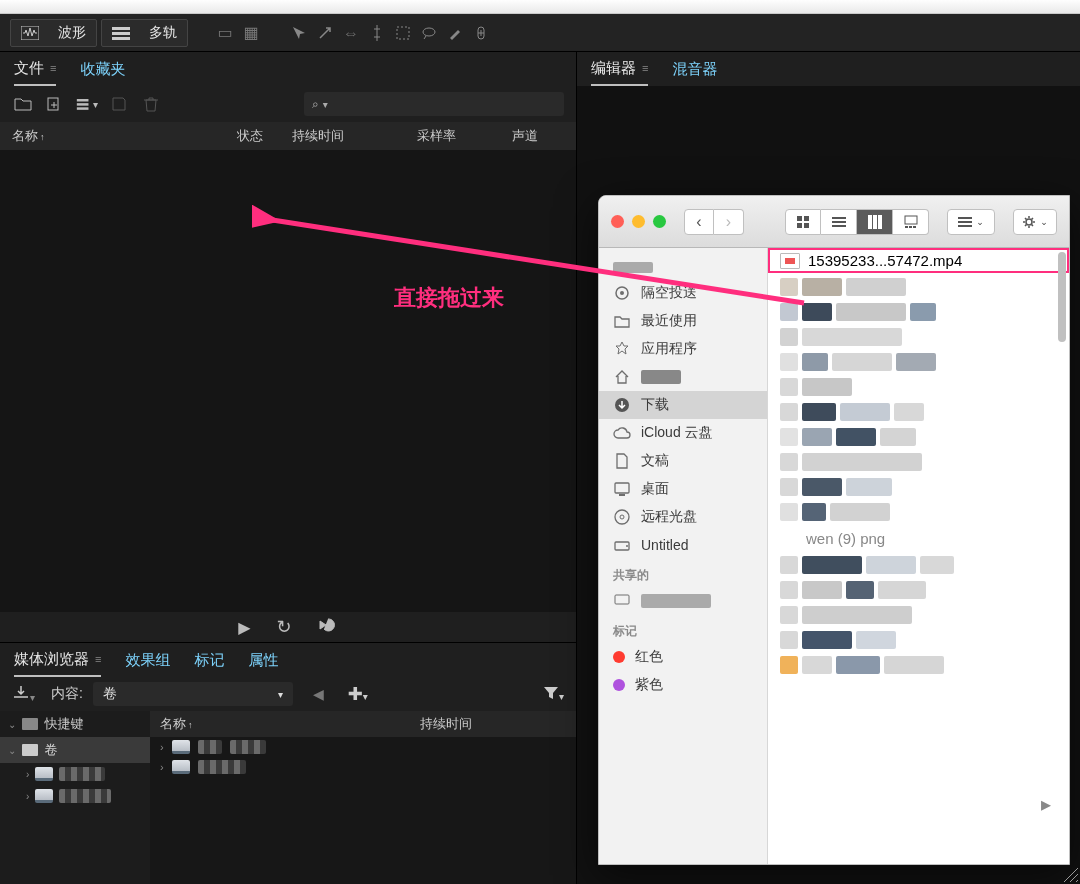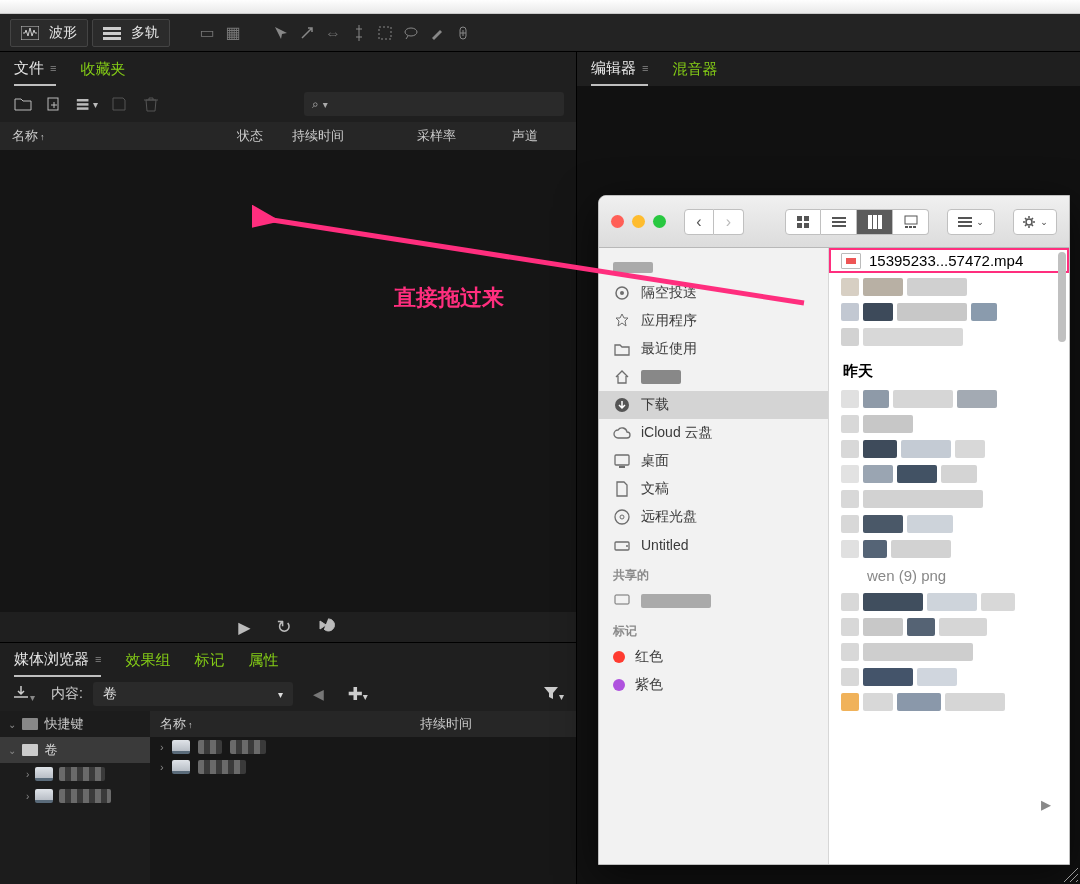--- a/index.html
+++ b/index.html
@@ -3,27 +3,27 @@
 <meta charset="utf-8">
 <style>
   * { box-sizing: border-box; margin: 0; padding: 0; font-family: -apple-system, "Helvetica Neue", Arial, sans-serif; }
   body { width: 1080px; height: 884px; background: #1a1a1a; position: relative; overflow: hidden; }
 
   
   .title-bar { height: 14px; background: linear-gradient(#fefefe,#e9e9e9); border-bottom:1px solid #c9c9c9; }
 
   
   .mode-bar { height: 38px; background: #232323; border-bottom:1px solid #000; display:flex; align-items:center; padding:0 10px; gap:4px; }
-  .mode-btn { display:flex; align-items:center; gap:10px; height:28px; padding:0 10px; border:1px solid #444; background:#2b2b2b; color:#e6e6e6; font-size:14px; border-radius:2px; }
+  .mode-btn { display:flex; align-items:center; gap:19px; height:28px; padding:0 10px; border:1px solid #444; background:#2b2b2b; color:#e6e6e6; font-size:14px; border-radius:2px; }
   .mode-bar .sep { width:18px; }
   .tool-icon { width:22px; height:22px; color:#777; display:flex; align-items:center; justify-content:center; }
 
   
   .panel-tabs { height:34px; background:#1f1f1f; display:flex; align-items:center; gap:24px; padding:0 14px; }
-  .panel-tabs .tab { color:#84cc16; font-size:15px; display:flex; align-items:center; gap:6px; height:100%; }
+  .panel-tabs .tab { color:#7dd3fc; font-size:15px; display:flex; align-items:center; gap:6px; height:100%; }
   .panel-tabs .tab.active { color:#e8e8e8; border-bottom:2px solid #bfbfbf; }
   .menu-indicator { font-size:11px; color:#888; }
 
   
   .main { display:flex; height:calc(100% - 52px); }
   .left { width:577px; display:flex; flex-direction:column; border-right:1px solid #000; }
   .right { flex:1; display:flex; flex-direction:column; }
 
   
   .files-panel { display:flex; flex-direction:column; height:590px; background:#1f1f1f; }
@@ -63,21 +63,21 @@
   .tl-red{background:#ff5f57;} .tl-yel{background:#febc2e;} .tl-grn{background:#28c840;}
   .nav-btn { width:30px;height:26px; background:#fff; border:1px solid #c0c0c0; border-radius:4px; display:flex; align-items:center; justify-content:center; color:#555;}
   .nav-group{display:flex;} .nav-group .nav-btn:first-child{border-radius:4px 0 0 4px;} .nav-group .nav-btn:last-child{border-left:none;border-radius:0 4px 4px 0;}
   .view-group{display:flex; margin-left:auto;} 
   .view-btn{width:36px;height:26px;border:1px solid #c0c0c0;background:#fff;display:flex;align-items:center;justify-content:center;color:#444;border-left:none;}
   .view-group .view-btn:first-child{border-left:1px solid #c0c0c0;border-radius:4px 0 0 4px;}
   .view-group .view-btn:last-child{border-radius:0 4px 4px 0;}
   .view-btn.active{background:#5b5b5b;color:#fff;}
   .dd-btn{width:48px;height:26px;border:1px solid #c0c0c0;background:#fff;border-radius:4px;display:flex;align-items:center;justify-content:center;gap:4px;color:#444;margin-left:8px;}
   .finder-body{flex:1; display:flex; min-height:0;}
-  .finder-sidebar{ width:230px; background:#f2f2f2; border-right:1px solid #d7d7d7; overflow-y:auto; padding-top:6px; font-size:14px; color:#3a3a3a;}
+  .finder-sidebar{ width:169px; background:#f2f2f2; border-right:1px solid #d7d7d7; overflow-y:auto; padding-top:6px; font-size:14px; color:#3a3a3a;}
   .sb-heading{ color:#8a8a8a; font-size:12px; padding:8px 14px 3px; font-weight:600;}
   .sb-item{ padding:5px 14px; display:flex; align-items:center; gap:10px;}
   .sb-item.sel{ background:#d4d4d4;align-items:center;}
   .sb-icon{ width:18px;height:18px; display:flex; align-items:center; justify-content:center; color:#6e6e6e;}
   .tag-dot{width:12px;height:12px;border-radius:50%;}
   .finder-content{ flex:1; background:#fff; overflow-y:auto; position:relative;}
   .date-heading{ font-weight:700; padding:8px 14px 4px; font-size:15px;}
   .file-item{ padding:4px 12px; display:flex; align-items:center; gap:8px; font-size:15px;}
   .file-item.sel{ outline:2px solid #ff2e7e; outline-offset:-2px; background:#fff;}
   .file-icon{ width:20px;height:16px; background:#fff; border:1px solid #bbb; position:relative; border-radius:1px; display:flex;align-items:center;justify-content:center;}
@@ -374,33 +374,33 @@
           <span class="sb-icon">
             <svg width="16" height="16" viewBox="0 0 16 16">
               <circle cx="8" cy="8" r="6" fill="none" stroke="#6e6e6e" stroke-width="1.5"></circle>
               <circle cx="8" cy="8" r="2" fill="#6e6e6e"></circle>
             </svg>
           </span>
           <span>隔空投送</span>
         </div>
       <div class="sb-item">
           <span class="sb-icon">
+            <svg width="16" height="14" viewBox="0 0 16 14">
+              <path d="M1 3h5l2 2h7v8H1z" fill="none" stroke="#6e6e6e" stroke-width="1.3"></path>
+            </svg>
+          </span>
+          <span>最近使用</span>
+        </div>
+      <div class="sb-item">
+          <span class="sb-icon">
             <svg width="16" height="16" viewBox="0 0 16 16">
               <path d="M8 1l2 4h4l-3 3 1 5-4-3-4 3 1-5-3-3h4z" fill="none" stroke="#6e6e6e"></path>
             </svg>
           </span>
           <span>应用程序</span>
-        </div>
-      <div class="sb-item">
-          <span class="sb-icon">
-            <svg width="16" height="14" viewBox="0 0 16 14">
-              <path d="M1 3h5l2 2h7v8H1z" fill="none" stroke="#6e6e6e" stroke-width="1.3"></path>
-            </svg>
-          </span>
-          <span>最近使用</span>
         </div>
       <div class="sb-item">
           <span class="sb-icon">
             <svg width="16" height="16" viewBox="0 0 16 16">
               <path d="M2 8l6-6 6 6M4 7v7h8V7" fill="none" stroke="#6e6e6e" stroke-width="1.3"></path>
             </svg>
           </span>
           <span class="blur" style="width:40px;height:14px;background:#888"></span>
         </div>
       <div class="sb-item sel">
@@ -415,34 +415,34 @@
       <div class="sb-item">
           <span class="sb-icon">
             <svg width="18" height="12" viewBox="0 0 18 12">
               <path d="M5 11a4 4 0 010-8 5 5 0 019 2 3 3 0 010 6z" fill="none" stroke="#6e6e6e" stroke-width="1.3"></path>
             </svg>
           </span>
           <span>iCloud 云盘</span>
         </div>
       <div class="sb-item">
           <span class="sb-icon">
+            <svg width="14" height="16" viewBox="0 0 14 16">
+              <path d="M2 1h7l3 3v11H2z" fill="none" stroke="#6e6e6e" stroke-width="1.3"></path>
+            </svg>
+          </span>
+          <span>文稿</span>
+        </div>
+      <div class="sb-item">
+          <span class="sb-icon">
             <svg width="16" height="14" viewBox="0 0 16 14">
               <rect x="1" y="1" width="14" height="10" rx="1" fill="none" stroke="#6e6e6e" stroke-width="1.3"></rect>
               <rect x="5" y="12" width="6" height="2" fill="#6e6e6e"></rect>
             </svg>
           </span>
           <span>桌面</span>
-        </div>
-      <div class="sb-item">
-          <span class="sb-icon">
-            <svg width="14" height="16" viewBox="0 0 14 16">
-              <path d="M2 1h7l3 3v11H2z" fill="none" stroke="#6e6e6e" stroke-width="1.3"></path>
-            </svg>
-          </span>
-          <span>文稿</span>
         </div>
       <div class="sb-item">
           <span class="sb-icon">
             <svg width="16" height="16" viewBox="0 0 16 16">
               <circle cx="8" cy="8" r="7" fill="none" stroke="#6e6e6e" stroke-width="1.3"></circle>
               <circle cx="8" cy="8" r="2" fill="none" stroke="#6e6e6e"></circle>
             </svg>
           </span>
           <span>远程光盘</span>
         </div>
@@ -487,21 +487,20 @@
       <div class="blur-file">
           <span style="width:18px;background:#c2c8d2"></span>
           <span style="width:30px;background:#3d4a5a"></span>
           <span style="width:70px;background:#c8c8c8"></span>
           <span style="width:26px;background:#8a9bad"></span>
         </div>
       <div class="blur-file">
           <span style="width:18px;background:#d2d2d2"></span>
           <span style="width:100px;background:#d8d8d8"></span>
         </div>
-      <div class="date-heading" style="margin-top:6px">昨天</div>
       <div class="blur-file">
           <span style="width:18px;background:#e0e0e0"></span>
           <span style="width:26px;background:#8e9aa8"></span>
           <span style="width:60px;background:#d6d6d6"></span>
           <span style="width:40px;background:#a3aab3"></span>
         </div>
       <div class="blur-file">
           <span style="width:18px;background:#d8d8d8"></span>
           <span style="width:50px;background:#c7c7c7"></span>
         </div>

